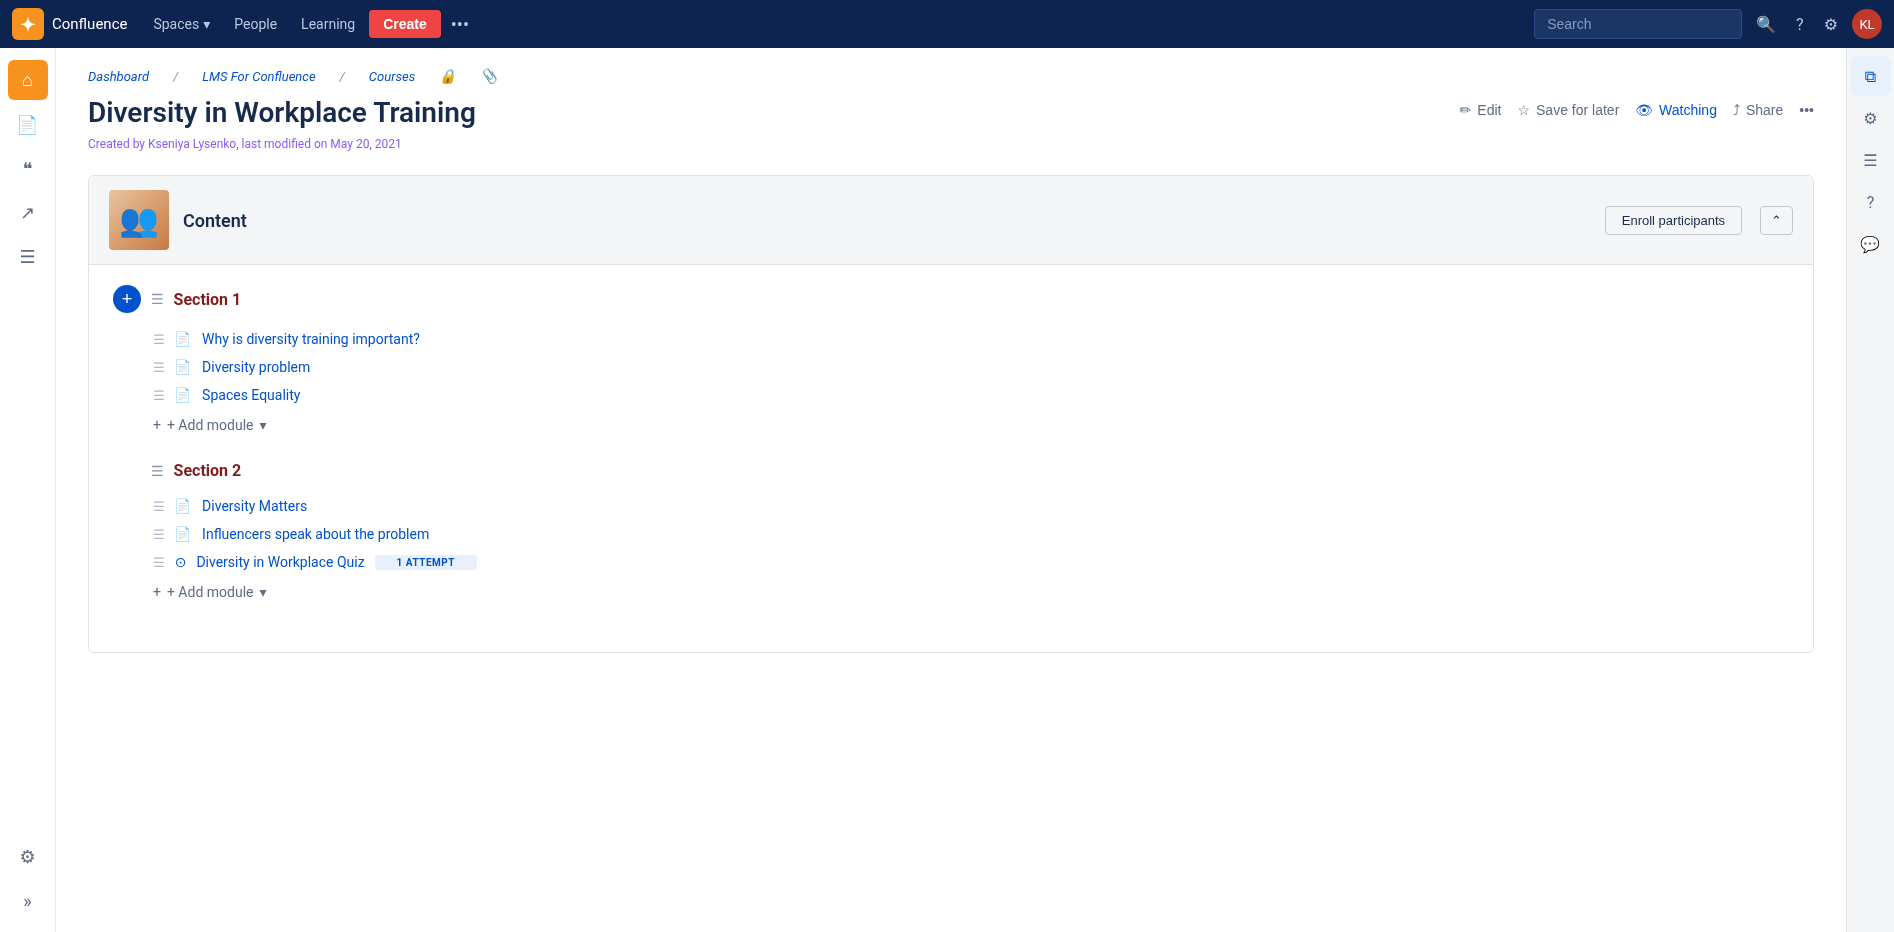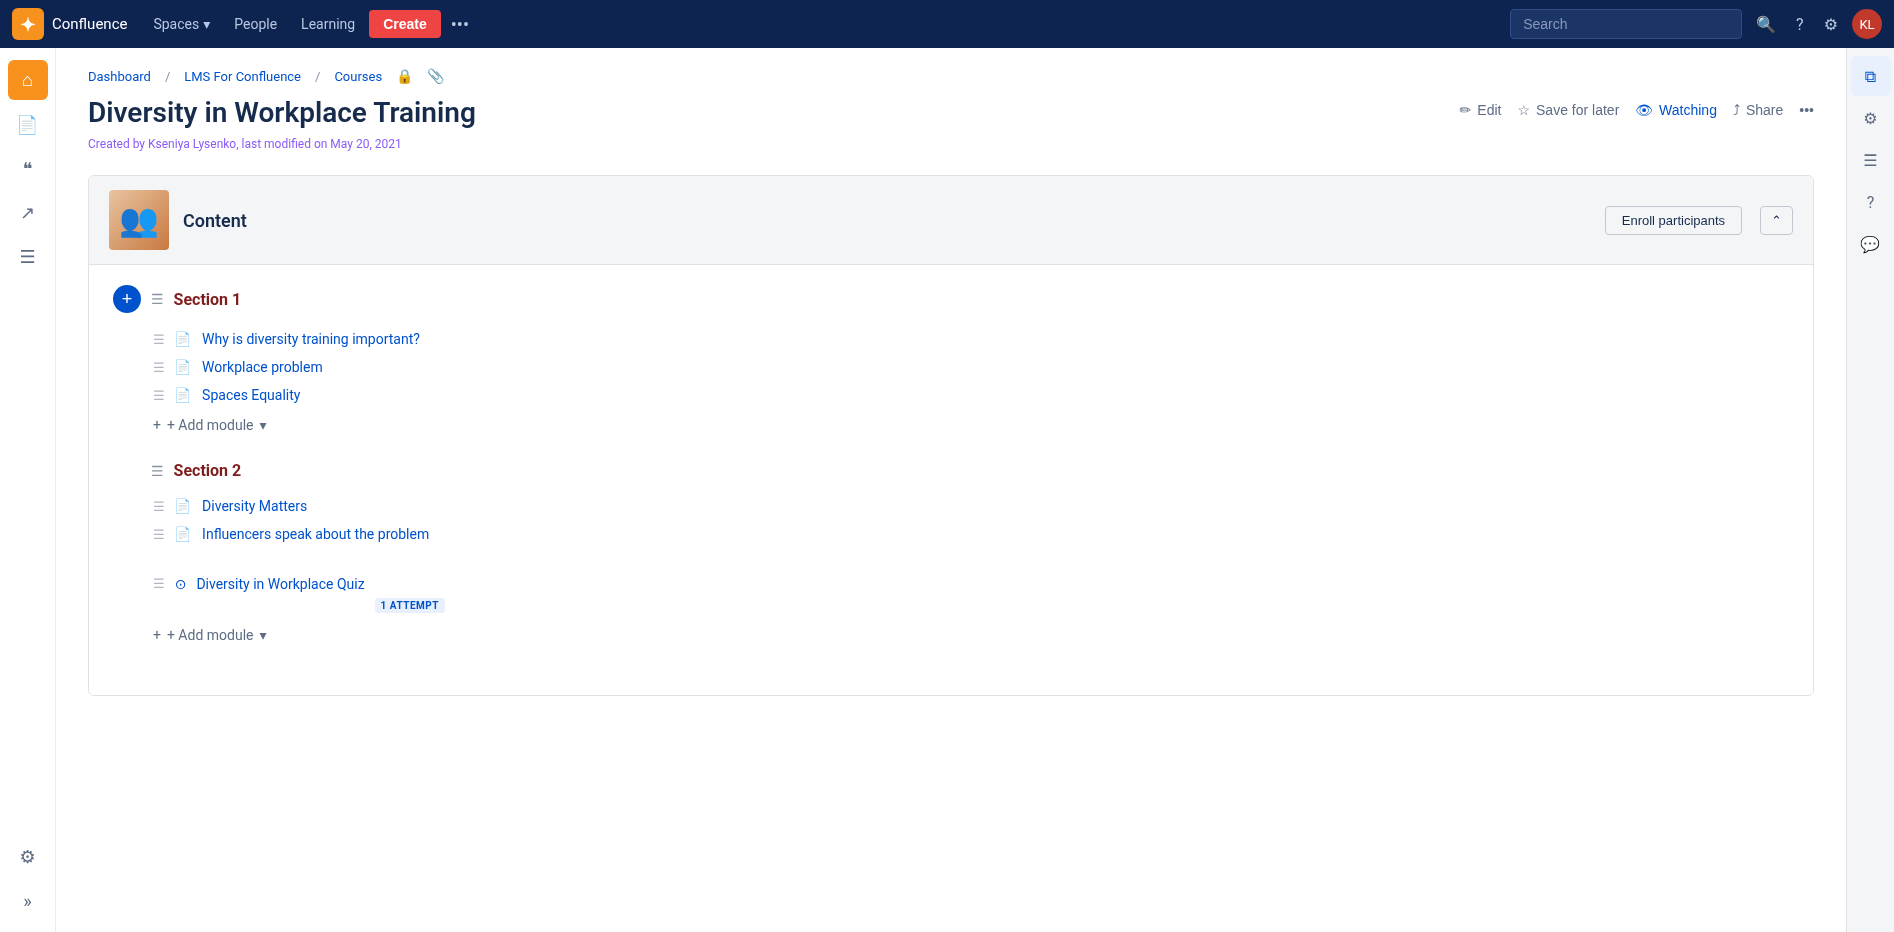--- a/index.html
+++ b/index.html
@@ -63,21 +63,21 @@
       margin-left: auto;
       display: flex; align-items: center; gap: 8px;
     }
     .topnav-search-box {
       background: #1b3567;
       border: 1px solid #2e4d8a;
       border-radius: 4px;
       color: #b8c7e0;
       padding: 6px 12px;
       font-size: 14px;
-      width: 232px;
+      width: 208px;
     }
     .topnav-search-box::placeholder { color: #8899bb; }
     .topnav-icon-btn {
       color: #b8c7e0;
       font-size: 16px;
       cursor: pointer;
       padding: 6px;
       border-radius: 4px;
     }
     .topnav-avatar {
@@ -152,24 +152,25 @@
     
     .main-content {
       margin-top: 48px;
       margin-left: 56px;
       margin-right: 48px;
       padding: 20px 32px 40px 32px;
     }
 
     
     .breadcrumb {
-      display: flex; align-items: center; gap: 14px;
+      display: flex; align-items: center; gap: 24px;
       font-size: 13px;
       color: #5e6c84;
       margin-bottom: 12px;
+      font-style: italic;
     }
     .breadcrumb a {
       color: #0052cc;
       text-decoration: none;
     }
     .breadcrumb-sep { color: #8993a4; }
     .breadcrumb-icon { font-size: 14px; }
 
     
     .page-header {
@@ -310,25 +311,24 @@
     .module-link {
       color: #0052cc;
       text-decoration: none;
       font-size: 14px;
     }
     .attempt-badge {
       background: #e8f0fe;
       color: #0052cc;
       font-size: 10px;
       font-weight: 700;
-      padding: 2px 6px;
+      padding: 2px 22px;
       border-radius: 3px;
       text-transform: uppercase;
       letter-spacing: 0.5px;
-      margin-top: 44px;
     }
 
     
     .add-module-row {
       display: flex;
       align-items: center;
       gap: 6px;
       padding: 8px 0 0 40px;
       font-size: 14px;
       color: #5e6c84;
@@ -445,21 +445,21 @@
         </div>
 
         <div class="module-item">
           <span class="module-drag drag-handle">☰</span>
           <span class="module-icon">📄</span>
           <a href="#" class="module-link">Why is diversity training important?</a>
         </div>
         <div class="module-item">
           <span class="module-drag drag-handle">☰</span>
           <span class="module-icon">📄</span>
-          <a href="#" class="module-link">Workplace problem</a>
+          <a href="#" class="module-link">Diversity problem</a>
         </div>
         <div class="module-item">
           <span class="module-drag drag-handle">☰</span>
           <span class="module-icon">📄</span>
           <a href="#" class="module-link">Spaces Equality</a>
         </div>
 
         <div class="add-module-row">
           <span>+</span>
           <span>+ Add module</span>

